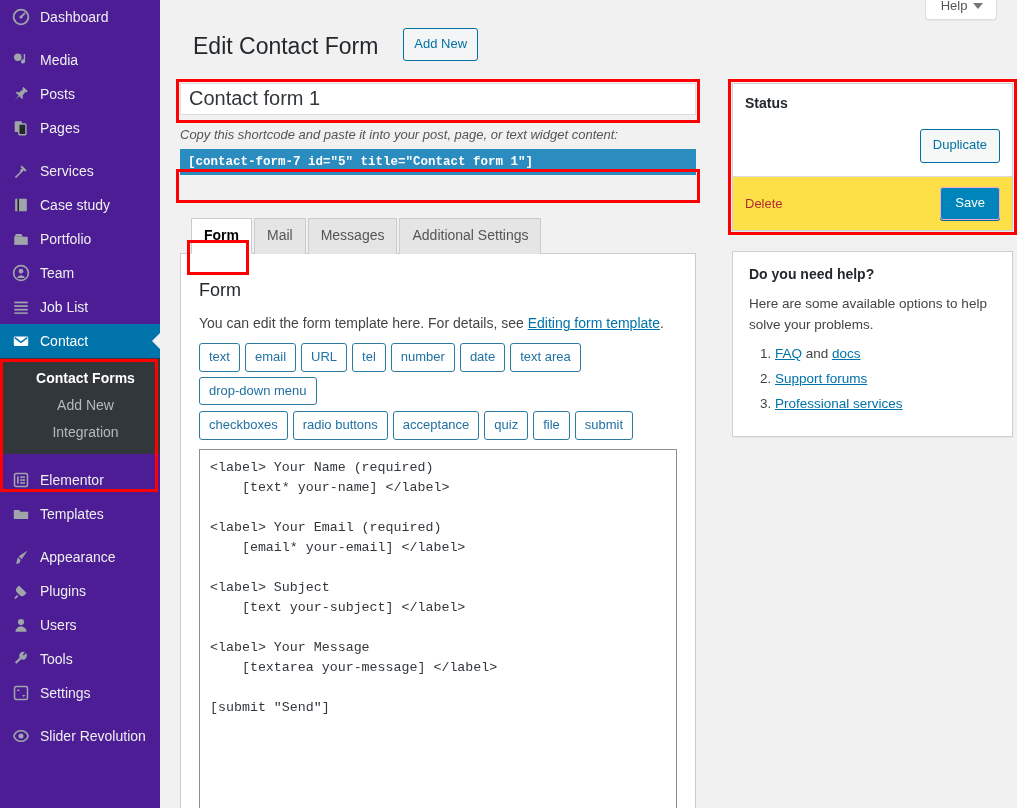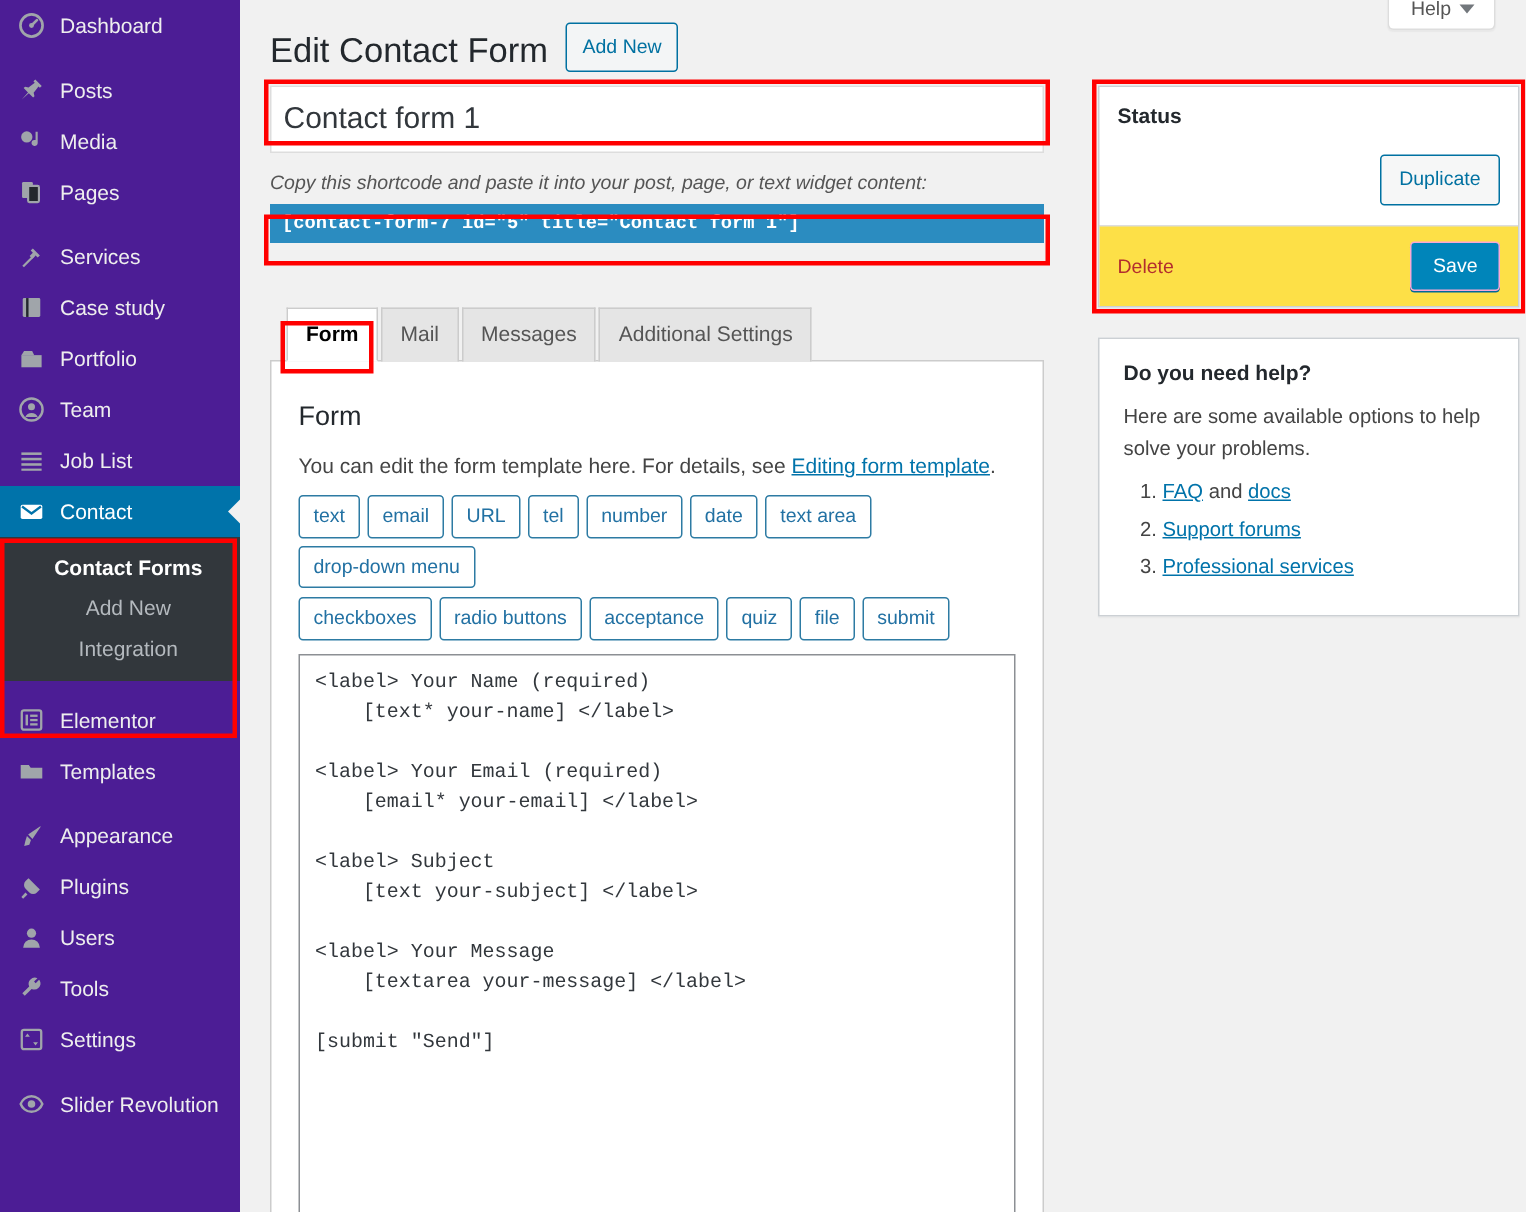--- a/index.html
+++ b/index.html
@@ -73,34 +73,34 @@
     box-shadow: 0 1px 1px rgba(0,0,0,.04);
     cursor: pointer; display: flex; align-items: center; gap: 6px;
     min-width: 72px; justify-content: center;
   }
   .caret-dn { width: 0; height: 0; border-left: 5px solid transparent;
               border-right: 5px solid transparent; border-top: 6px solid #72777c; }
 
   .page-head { display: flex; align-items: center; gap: 12px; margin: 0 0 4px 0; }
   h1.page-title {
     font-size: 23px; font-weight: 400; color: #23282d;
-    margin: 0; padding: 9px 0 4px 0; line-height: 1.3;
+    margin: 13px; padding: 9px 0 4px 0; line-height: 1.3;
   }
   .add-new-btn {
     background: #f3f5f6; border: 1px solid #0071a1; color: #0071a1;
     border-radius: 3px; font-size: 13px; padding: 3px 10px 4px;
     cursor: pointer; line-height: 1.8; white-space: nowrap;
   }
 
   .content-wrap { display: flex; gap: 20px; align-items: flex-start; }
   .col-left { width: 516px; min-width: 516px; position: relative; }
   .col-right { width: 281px; min-width: 281px; position: relative; margin-left: 16px; }
 
   .title-input {
-    width: 100%; height: 45px;
+    width: 100%; height: 32px;
     font-size: 20px; color: #32373c; font-family: inherit;
     padding: 3px 8px; border: 1px solid #ddd; background: #fff;
     outline: none; display: block;
   }
   .shortcode-desc {
     font-size: 13px; font-style: italic; color: #555;
     margin: 11px 0 5px 0; line-height: 1.4;
   }
   .shortcode-box {
     width: 100%; height: 26px;
@@ -210,33 +210,33 @@
               <path d="M10 10 L14 6" stroke="currentColor" stroke-width="2" stroke-linecap="round"></path>
               <circle cx="10" cy="10" r="1.8"></circle>
             </svg>
           </span>
           <span class="mi-label">Dashboard</span>
         </div>
         <div class="menu-sep"></div>
         <div class="menu-item">
           <span class="mi-icon">
             <svg viewBox="0 0 20 20" width="18" height="18" aria-hidden="true">
-              <path d="M12.8 2.2l-1.4 1.4 1 1-4.6 3.6-2.6-.6-1 1 3.2 3.2-4.6 5.2 5.2-4.6 3.2 3.2 1-1-.6-2.6 3.6-4.6 1 1 1.4-1.4z"></path>
-            </svg>
-          </span>
-          <span class="mi-label">Posts</span>
-        </div>
-        <div class="menu-item">
-          <span class="mi-icon">
-            <svg viewBox="0 0 20 20" width="18" height="18" aria-hidden="true">
               <circle cx="6.5" cy="7" r="4.2"></circle>
               <path d="M13 3.2h1.6v8.3a2.3 2.3 0 1 1-1.6-2.2z"></path>
             </svg>
           </span>
           <span class="mi-label">Media</span>
+        </div>
+        <div class="menu-item">
+          <span class="mi-icon">
+            <svg viewBox="0 0 20 20" width="18" height="18" aria-hidden="true">
+              <path d="M12.8 2.2l-1.4 1.4 1 1-4.6 3.6-2.6-.6-1 1 3.2 3.2-4.6 5.2 5.2-4.6 3.2 3.2 1-1-.6-2.6 3.6-4.6 1 1 1.4-1.4z"></path>
+            </svg>
+          </span>
+          <span class="mi-label">Posts</span>
         </div>
         <div class="menu-item">
           <span class="mi-icon">
             <svg viewBox="0 0 20 20" width="18" height="18" aria-hidden="true">
               <rect x="3" y="2.5" width="8" height="12" rx="1"></rect>
               <rect x="7.5" y="5.5" width="8" height="12" rx="1" fill="#23282d" stroke="currentColor" stroke-width="1.6"></rect>
             </svg>
           </span>
           <span class="mi-label">Pages</span>
         </div>

